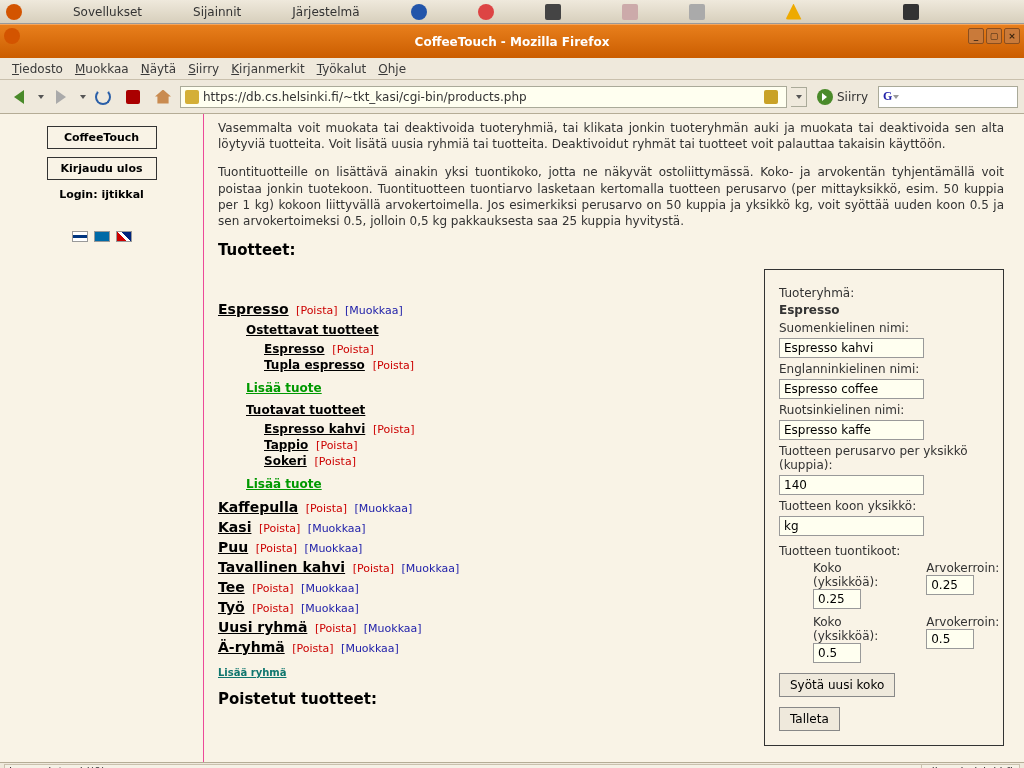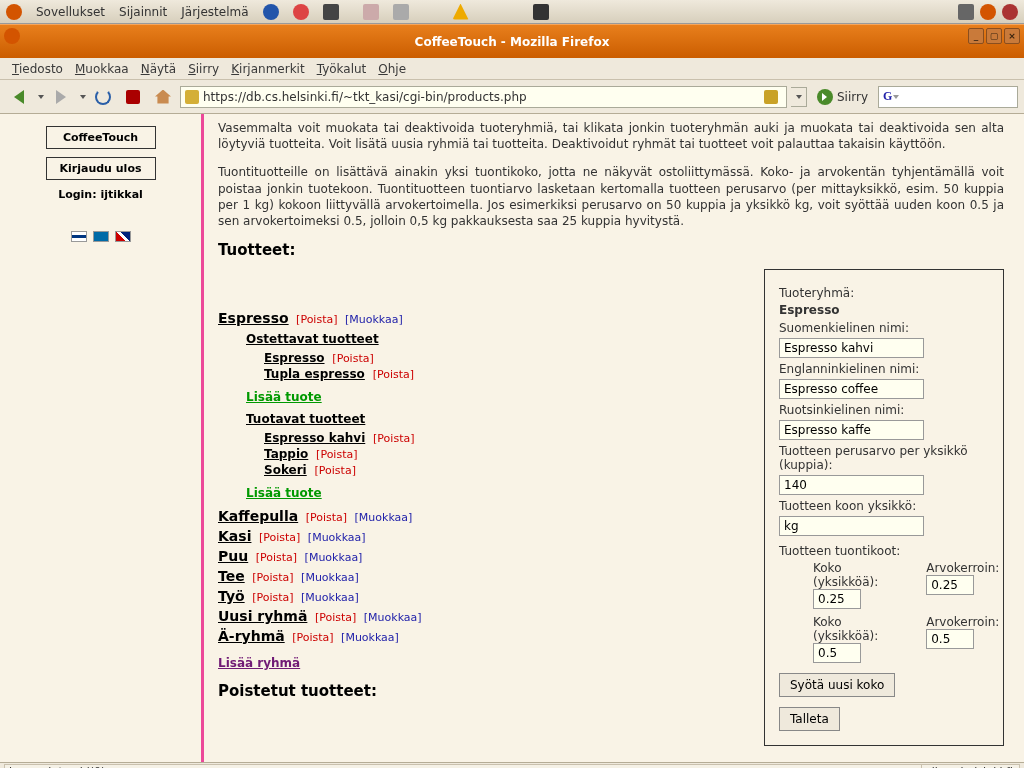--- a/index.html
+++ b/index.html
@@ -1,19 +1,19 @@
 <!DOCTYPE html>
 <html><head>
 <meta charset="utf-8">
 <style>
 * { box-sizing: border-box; margin: 0; padding: 0; }
 body { font-family: "DejaVu Sans", Verdana, sans-serif; font-size: 11px; background: #fff; width: 1024px; height: 768px; overflow: hidden; }
 
 
-.gnome-panel { height: 24px; background: linear-gradient(#efe9dc,#d7cfbc); border-bottom:1px solid #999; display:flex; align-items:center; padding:0 6px; font-size:12px; color:#333; }
+.gnome-panel { height: 24px; background: linear-gradient(#efe9dc,#d7cfbc); border-bottom:1px solid #999; display:flex; align-items:center; padding:0 6px; font-size:12px; color:#333;gap:37px; }
 .gnome-panel .pitem { margin-right:14px; display:flex; align-items:center; gap:4px; }
 .gnome-panel .picon { width:16px; height:16px; background:#888; border-radius:2px; display:inline-block; }
 .gnome-panel .spacer { flex:1; }
 .gnome-panel .ricon { width:16px; height:16px; margin-left:6px; display:inline-block; background:#555; border-radius:2px; }
 
 
 .ff-title { height:34px; background:linear-gradient(#e87f1c,#cb5d00); display:flex; align-items:center; justify-content:center; color:#fff; font-weight:bold; font-size:12px; position:relative; border-top:1px solid #f5a65c; }
 .ff-title .winbtns { position:absolute; right:4px; top:3px; display:flex; gap:2px; }
 .ff-title .wbtn { width:16px; height:16px; background:#c97a3a; border:1px solid #8a4e1e; border-radius:2px; display:flex; align-items:center; justify-content:center; font-size:9px; color:#3a2410; }
 .ff-title .ffico { position:absolute; left:4px; top:3px; width:16px; height:16px; background:#d35400; border-radius:8px; }
@@ -35,21 +35,21 @@
 .urlbar .lock { width:14px; height:14px; background:#d4af37; border-radius:2px; margin-right:4px; }
 .dropbtn { width:16px; height:20px; border:1px solid #aa9; background:#efe9dc; display:flex; align-items:center; justify-content:center; border-left:none; }
 .go-btn { display:flex; align-items:center; gap:4px; margin:0 6px; color:#333; font-size:12px; }
 .go-btn .gcirc { width:16px; height:16px; border-radius:50%; background:#4a8a2a; display:flex; align-items:center; justify-content:center; }
 .go-btn .gcirc::after { content:""; width:0; height:0; border-top:4px solid transparent; border-bottom:4px solid transparent; border-left:5px solid #fff; }
 .search { width:140px; height:22px; background:#fff; border:1px solid #aa9; display:flex; align-items:center; padding:0 4px; color:#777; font-size:12px; }
 .caret { width:0; height:0; border-left:3px solid transparent; border-right:3px solid transparent; border-top:4px solid #555; display:inline-block; margin-left:2px; }
 
 
 .content { display:flex; height:calc(768px - 24px - 22px - 22px - 34px - 18px); background:#f9f3e6; }
-.sidebar { width:204px; padding:4px 8px; border-right:3px solid #ec4899; }
+.sidebar { width:204px; padding:4px 8px; border-right:1px solid #ec4899; }
 .side-box { border:1px solid #333; padding:4px 8px; text-align:center; margin:8px auto; width:110px; font-size:11px; font-weight:bold; }
 .login-line { text-align:center; font-weight:bold; font-size:11px; margin:6px 0 30px; }
 .flags { text-align:center; display:flex; justify-content:center; gap:6px; }
 .flag { width:16px; height:11px; border:1px solid #999; display:inline-block; }
 .flag-fi { background:linear-gradient(#fff 35%, #003580 35% 65%, #fff 65%); }
 .flag-se { background:#006aa7; }
 .flag-gb { background:linear-gradient(45deg,#c00 40%,#fff 40% 60%,#00247d 60%); }
 
 .main { flex:1; padding:6px 20px 6px 14px; overflow:auto; }
 .intro { font-size:12px; color:#333; text-align:justify; margin-bottom:12px; line-height:1.35; }
@@ -58,21 +58,21 @@
 .prod-layout { display:flex; gap:18px; align-items:center; }
 .prod-tree { flex:1; }
 .group-name { font-size:14px; font-weight:bold; text-decoration:underline; color:#000; display:inline; }
 .del-link { color:#c00; font-size:11px; margin-left:4px; }
 .edit-link { color:#22a; font-size:11px; margin-left:4px; }
 .sub-heading { font-size:12px; font-weight:bold; text-decoration:underline; margin:6px 0 4px 28px; color:#000; }
 .item-row { margin-left:46px; font-size:12px; padding:1px 0; }
 .item-row .iname { font-weight:bold; text-decoration:underline; color:#000; }
 .add-link { color:#090; font-weight:bold; text-decoration:underline; font-size:12px; margin:8px 0 8px 28px; display:block; }
 .group-row { margin:4px 0; }
-.add-group { color:#701a75; font-weight:bold; text-decoration:underline; font-size:12px; margin:12px 0; display:block; }
+.add-group { color:#0f766e; font-weight:bold; text-decoration:underline; font-size:10px; margin:12px 0; display:block; }
 
 .form-panel { width:240px; border:1px solid #333; padding:12px 14px 14px; font-size:12px; color:#333; }
 .form-panel .lbl { margin:4px 0 3px; }
 .form-panel .strong { font-weight:bold; }
 .form-panel input[type=text] { width:145px; height:20px; background:#fffff0; border:1px solid #999; padding:1px 4px; font-size:12px; font-family:inherit; }
 .form-panel input.small { width:48px; }
 .size-row { display:flex; gap:14px; margin-top:2px; }
 .size-col { flex:1;margin-left:34px; }
 .btn { background:#efe9dc; border:1px solid #888; padding:4px 10px; font-size:12px; font-family:inherit; margin-top:10px; cursor:pointer; }
 
@@ -214,20 +214,21 @@
             <div class="item-row"><span class="iname">Espresso kahvi</span> <span class="del-link">[Poista]</span></div>
             <div class="item-row"><span class="iname">Tappio</span> <span class="del-link">[Poista]</span></div>
             <div class="item-row"><span class="iname">Sokeri</span> <span class="del-link">[Poista]</span></div>
           </div>
         <a class="add-link">Lisää tuote</a>
 
         <div id="groups-list" style="margin-top:6px">
             <div class="group-row"><span class="group-name">Kaffepulla</span> <span class="del-link">[Poista]</span> <span class="edit-link">[Muokkaa]</span></div>
             <div class="group-row"><span class="group-name">Kasi</span> <span class="del-link">[Poista]</span> <span class="edit-link">[Muokkaa]</span></div>
             <div class="group-row"><span class="group-name">Puu</span> <span class="del-link">[Poista]</span> <span class="edit-link">[Muokkaa]</span></div>
+            <div class="group-row"><span class="group-name">Tavallinen kahvi</span> <span class="del-link">[Poista]</span> <span class="edit-link">[Muokkaa]</span></div>
             <div class="group-row"><span class="group-name">Tee</span> <span class="del-link">[Poista]</span> <span class="edit-link">[Muokkaa]</span></div>
             <div class="group-row"><span class="group-name">Työ</span> <span class="del-link">[Poista]</span> <span class="edit-link">[Muokkaa]</span></div>
             <div class="group-row"><span class="group-name">Uusi ryhmä</span> <span class="del-link">[Poista]</span> <span class="edit-link">[Muokkaa]</span></div>
             <div class="group-row"><span class="group-name">Ä-ryhmä</span> <span class="del-link">[Poista]</span> <span class="edit-link">[Muokkaa]</span></div>
           </div>
 
         <a class="add-group">Lisää ryhmä</a>
 
         <div class="sec-title">Poistetut tuotteet:</div>
       </div>

